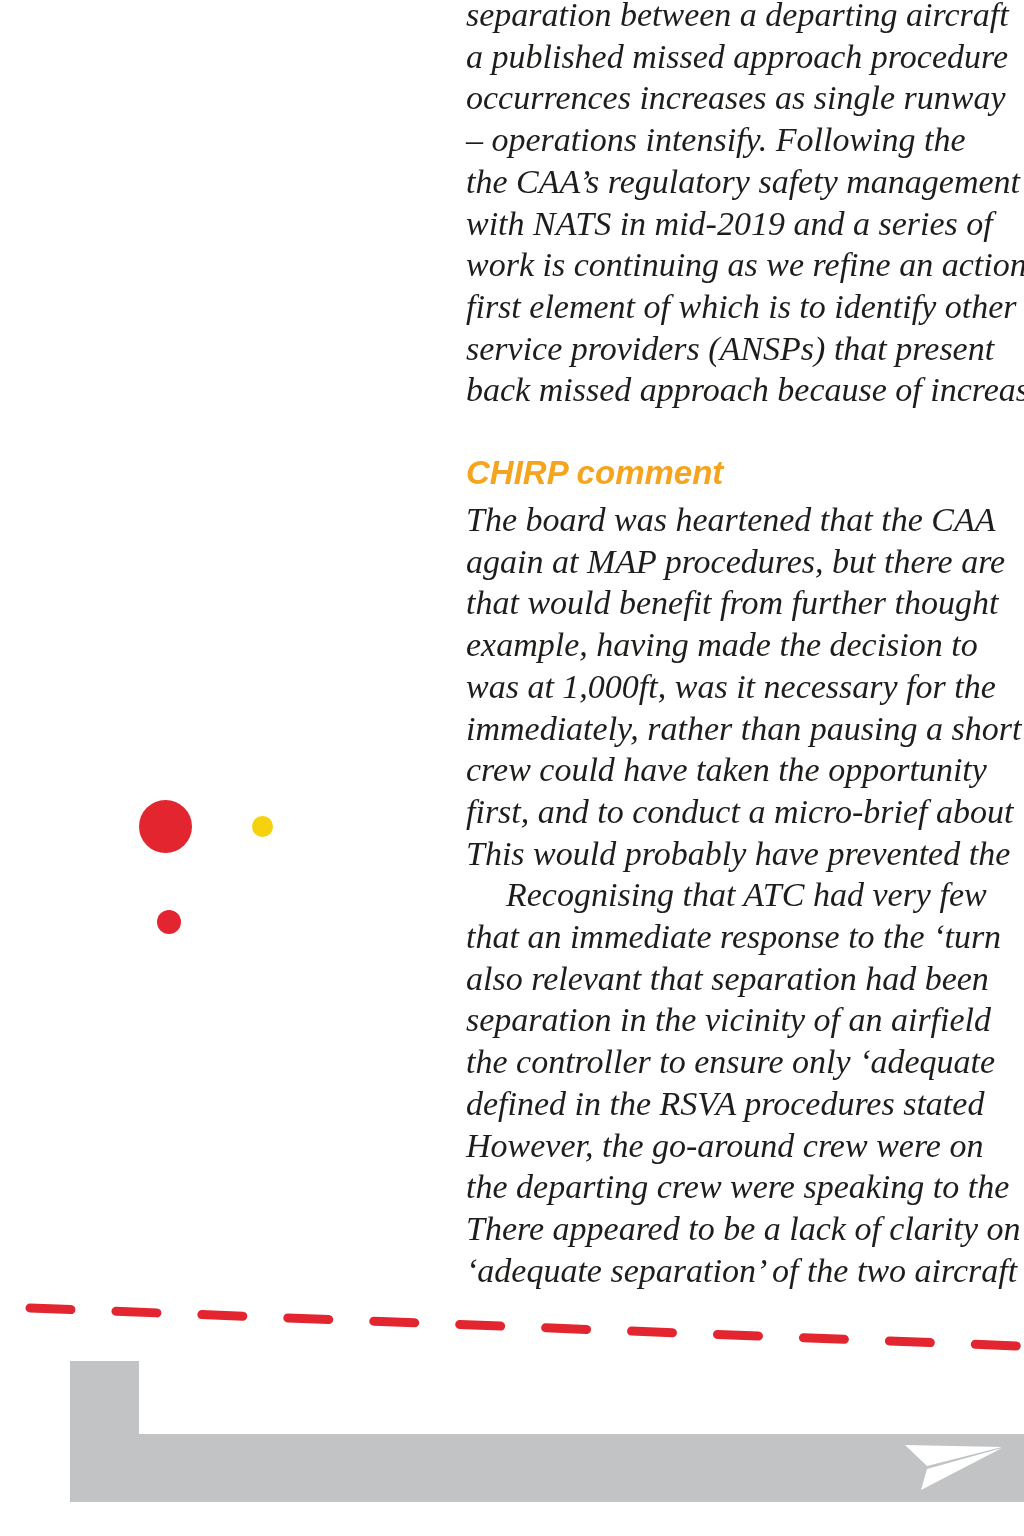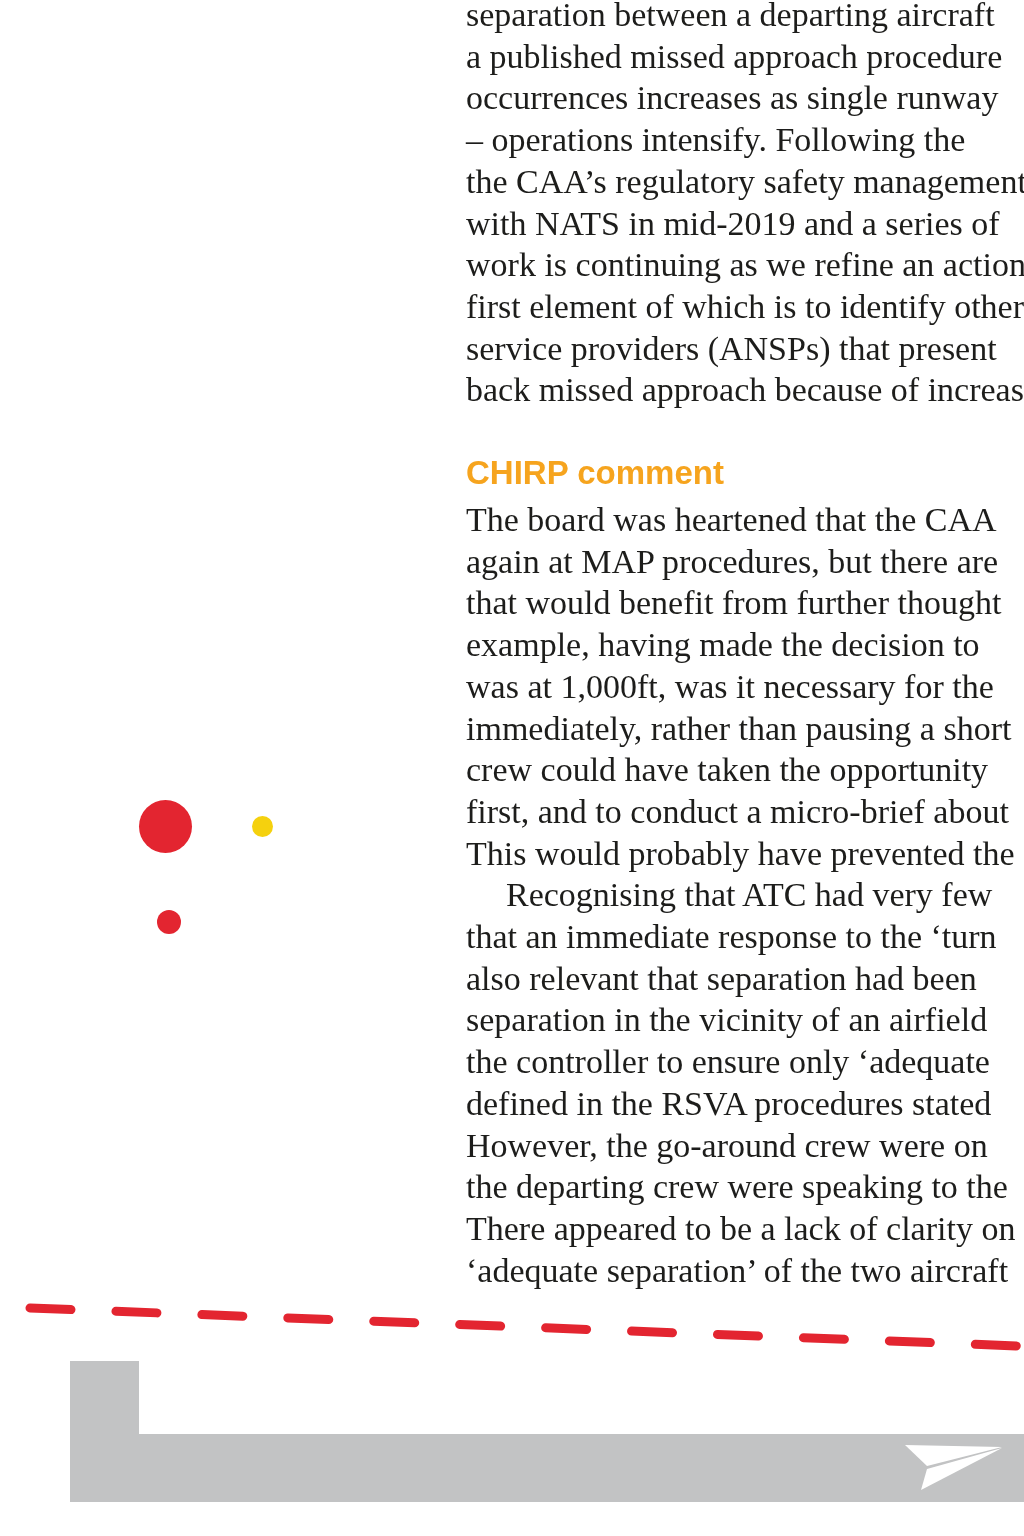--- a/index.html
+++ b/index.html
@@ -11,21 +11,21 @@
     --footer-gray:#C2C3C4;
     --plane-white:#ffffff;
   }
   html,body{margin:0;padding:0;}
   body{
     width:1024px;height:1536px;
     background:var(--background);
     overflow:hidden;position:relative;
     font-family:"Liberation Serif", serif;
   }
-  .page{position:absolute;inset:0;}
+  .page{position:absolute;inset:0;font-style:italic;}
 
   
   .text-col{
     position:absolute;left:466px;top:-6px;width:1400px;
     font-size:34px;line-height:41.7px;color:var(--text-color);
   }
   .line{white-space:nowrap;}
   .indent{padding-left:40px;}
   .comment-heading{
     font-family:"Liberation Sans", sans-serif;

